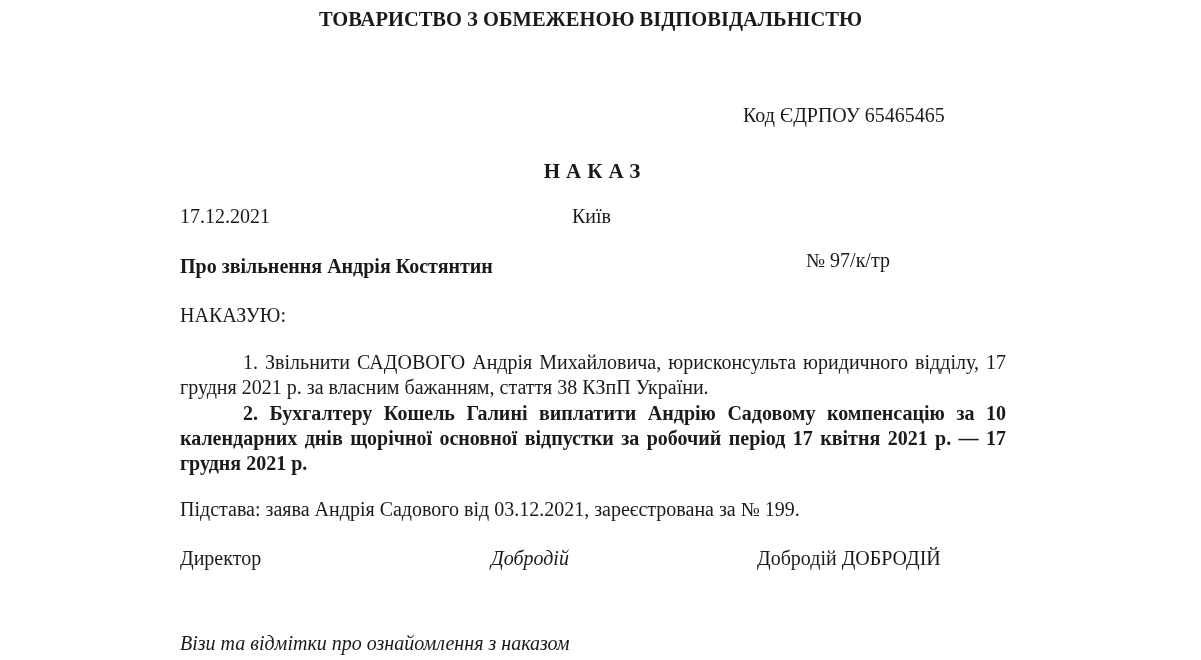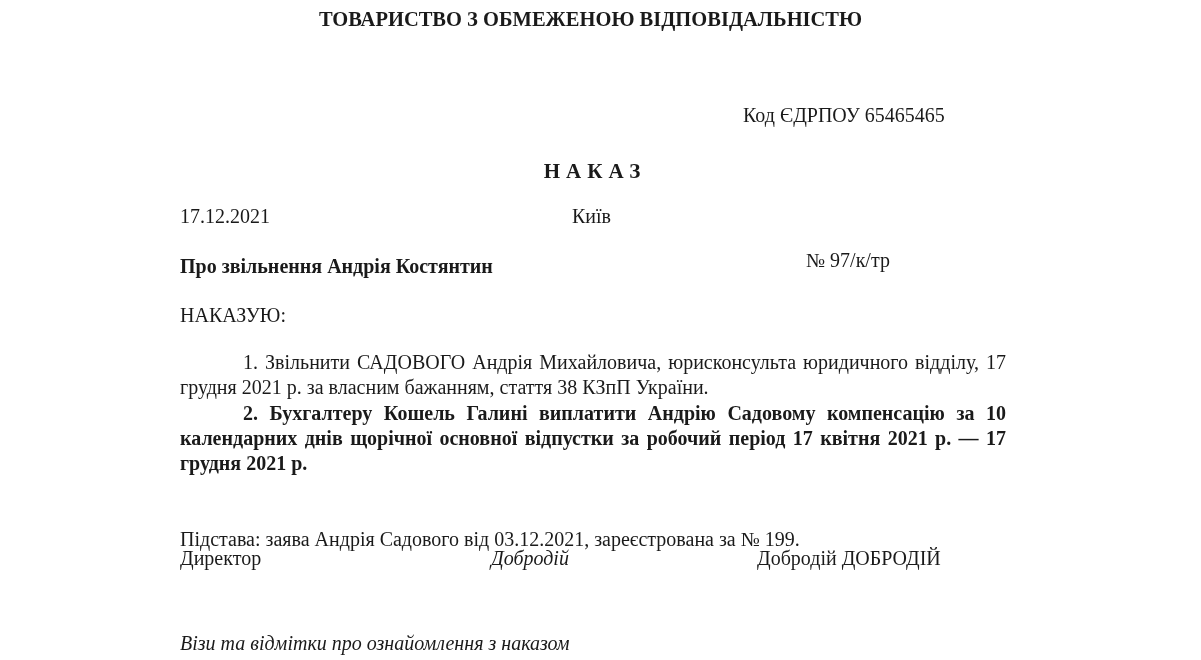--- a/index.html
+++ b/index.html
@@ -24,21 +24,21 @@
   .number { left: 806px; top: 206px; margin-top: 44px; }
   .subject { left: 180px; top: 256px; font-weight: bold; }
   .order-word { left: 180px; top: 305px; }
   .item {
     position: absolute; left: 180px; width: 826px;
     text-align: justify; text-indent: 63px; line-height: 25px;
     font-family: "Liberation Sans Narrow", "Liberation Serif", serif;
   }
   .item1 { top: 350px; }
   .item2 { top: 401px; font-weight: bold; }
-  .basis { left: 180px; top: 499px; margin-top: 30px; }
+  .basis { left: 180px; top: 499px; }
   .sig-pos { left: 180px; top: 548px; }
   .sig-sign { left: 491px; top: 548px; font-style: italic; }
   .sig-name { left: 757px; top: 548px; }
   .visas { left: 180px; top: 633px; font-style: italic; }
 </style>
 </head>
 <body>
 
 <div class="header">
   <div>ТОВАРИСТВО З ОБМЕЖЕНОЮ ВІДПОВІДАЛЬНІСТЮ</div>

